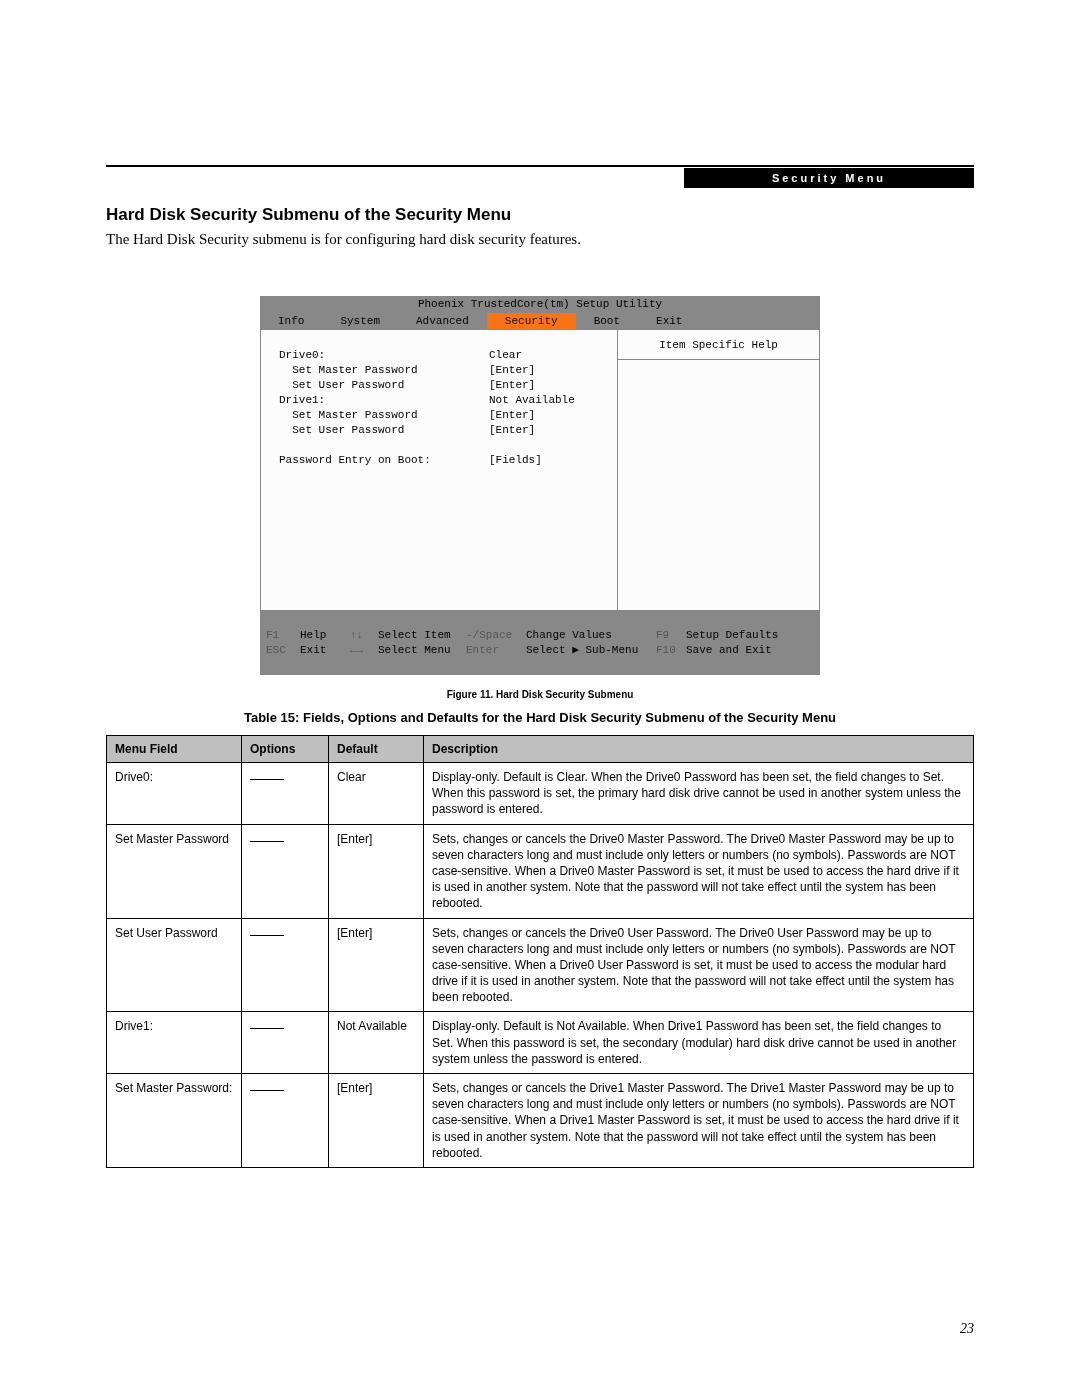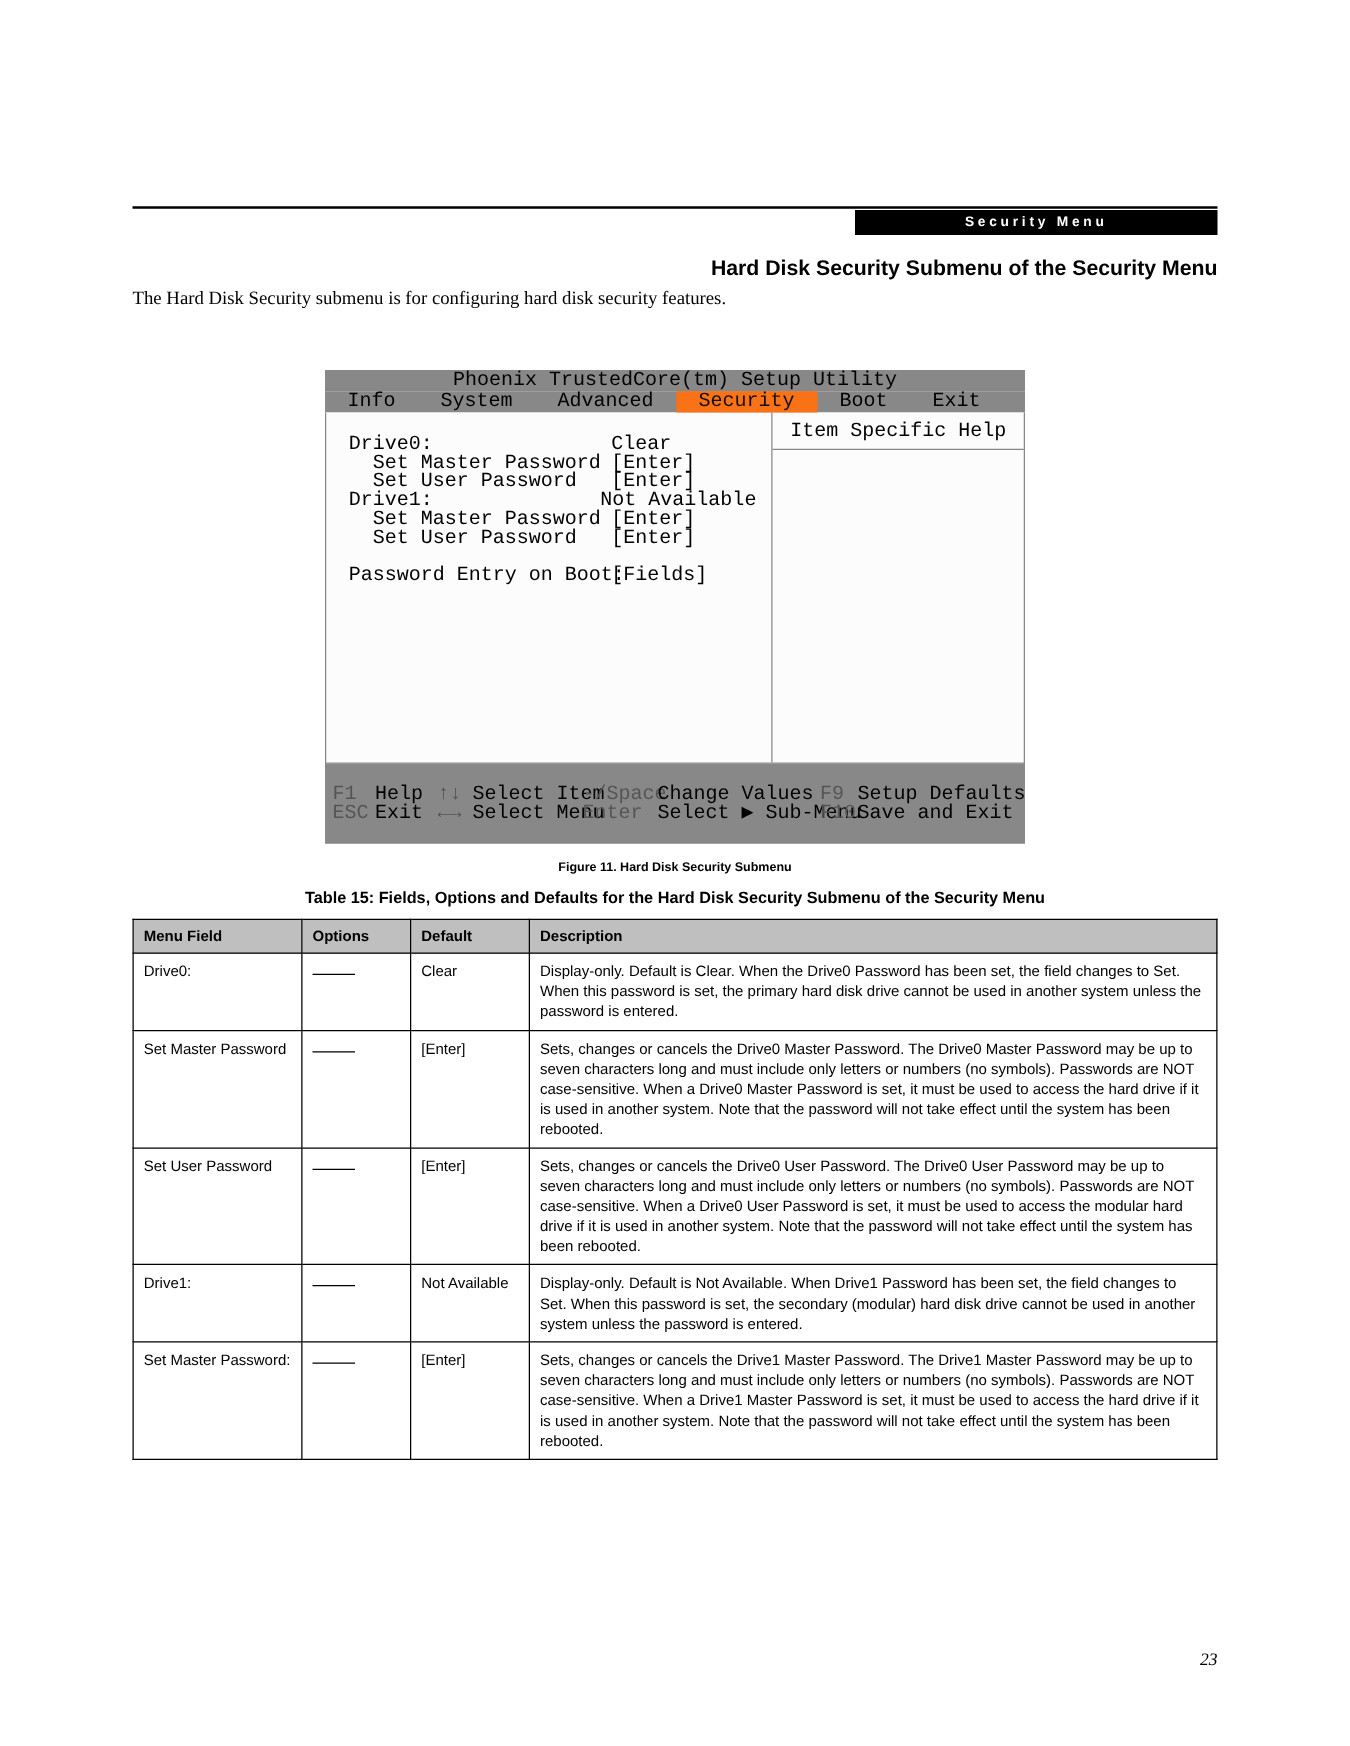--- a/index.html
+++ b/index.html
@@ -40,35 +40,34 @@
     font-weight: bold;
   }
   .content {
     margin-top: 40px;
   }
   h2.section-title {
     font-family: Arial, Helvetica, sans-serif;
     font-size: 17px;
     font-weight: bold;
     margin: 0 0 6px 0;
-    text-align: right;
   }
   p.intro {
     font-family: Georgia, 'Times New Roman', serif;
     font-size: 15px;
     margin: 0 0 48px 0;
   }
   
   .bios-wrap {
     width: 560px;
     margin: 0 auto;
   }
   .bios {
     font-family: 'Courier New', monospace;
-    font-size: 16px;
+    font-size: 11px;
     line-height: 15px;
     color: #000;
   }
   .bios-title {
     background: #888;
     text-align: center;
     padding: 1px 0;
   }
   .bios-tabs {
     background: #888;

